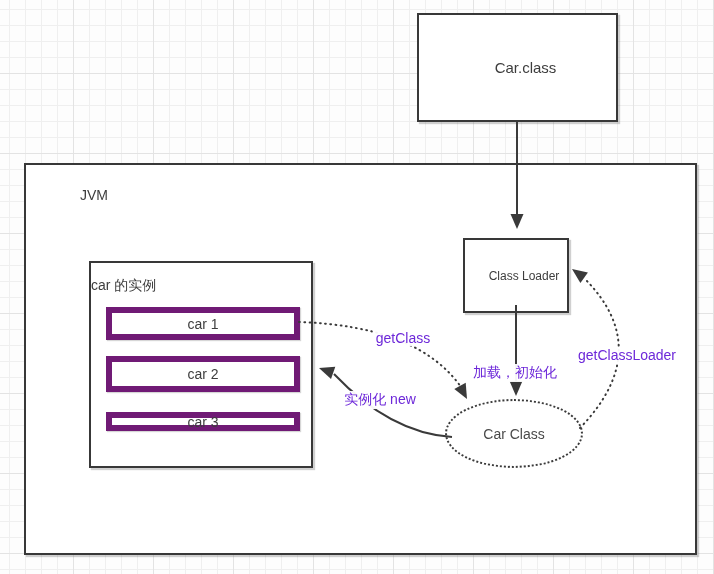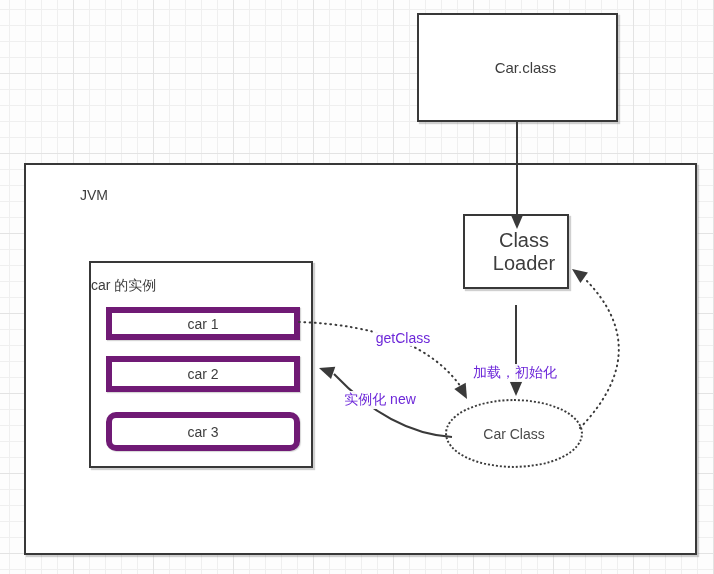--- a/index.html
+++ b/index.html
@@ -48,22 +48,22 @@
     position: absolute;
     box-sizing: border-box;
     left: 15px; width: 194px;
     background: #ffffff;
     border: 6px solid #701a75;
     box-shadow: 1px 1px 1px rgba(120,120,120,0.3);
     font-size: 14px;
   }
   .car-row-1 { top: 44px;  height: 33px; }
   .car-row-2 { top: 93px;  height: 36px; }
-  .car-row-3 { top: 149px; height: 39px; border-radius: 10px; }
-  .class-loader { left: 463px; top: 214px; width: 106px; height: 75px; font-size: 20px; }
+  .car-row-3 { top: 149px; height: 19px; }
+  .class-loader { left: 463px; top: 238px; width: 106px; height: 75px; font-size: 12px; }
   .ellipse {
     position: absolute;
     box-sizing: border-box;
     left: 445px; top: 399px; width: 138px; height: 69px;
     border: 2px dotted #3a3a3a;
     border-radius: 50%;
     background: transparent;
     font-size: 14px;
     color: #4a4a4a;
   }
@@ -137,15 +137,16 @@
       <polygon points="517,229 510.5,214 523.5,214"></polygon>
       <polygon points="516,396 509.5,381 522.5,381"></polygon>
       <polygon points="467,399 454.3,388.9 465.7,382.8"></polygon>
       <polygon points="572,269 587.9,272.4 580.4,283"></polygon>
       <polygon points="319,368 335.3,366.8 331,379"></polygon>
     </g>
   </svg>
 
   <div class="edge-label lbl-getclass">getClass</div>
   <div class="edge-label lbl-load-init">加载，初始化</div>
+  <div class="edge-label lbl-getclassloader">getClassLoader</div>
   <div class="edge-label lbl-instantiate">实例化 new</div>
 
 </div>
 
 </body></html>

